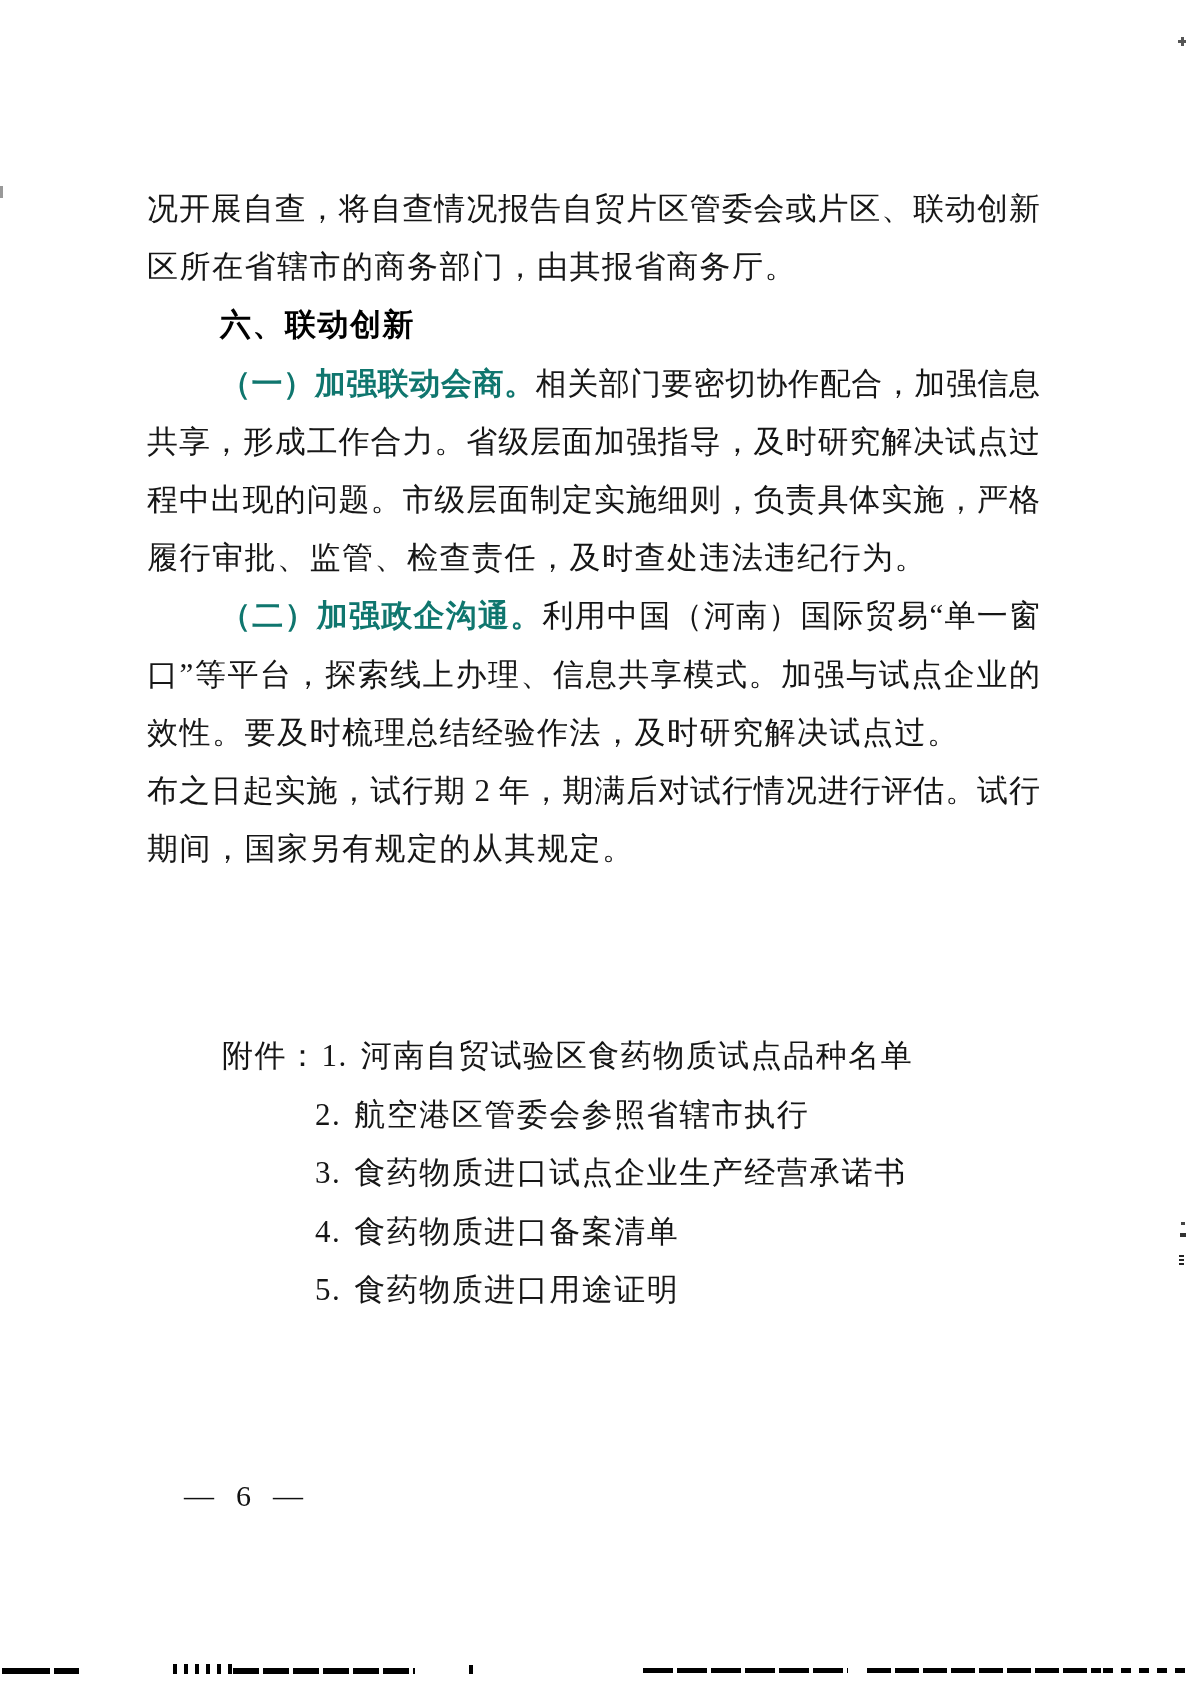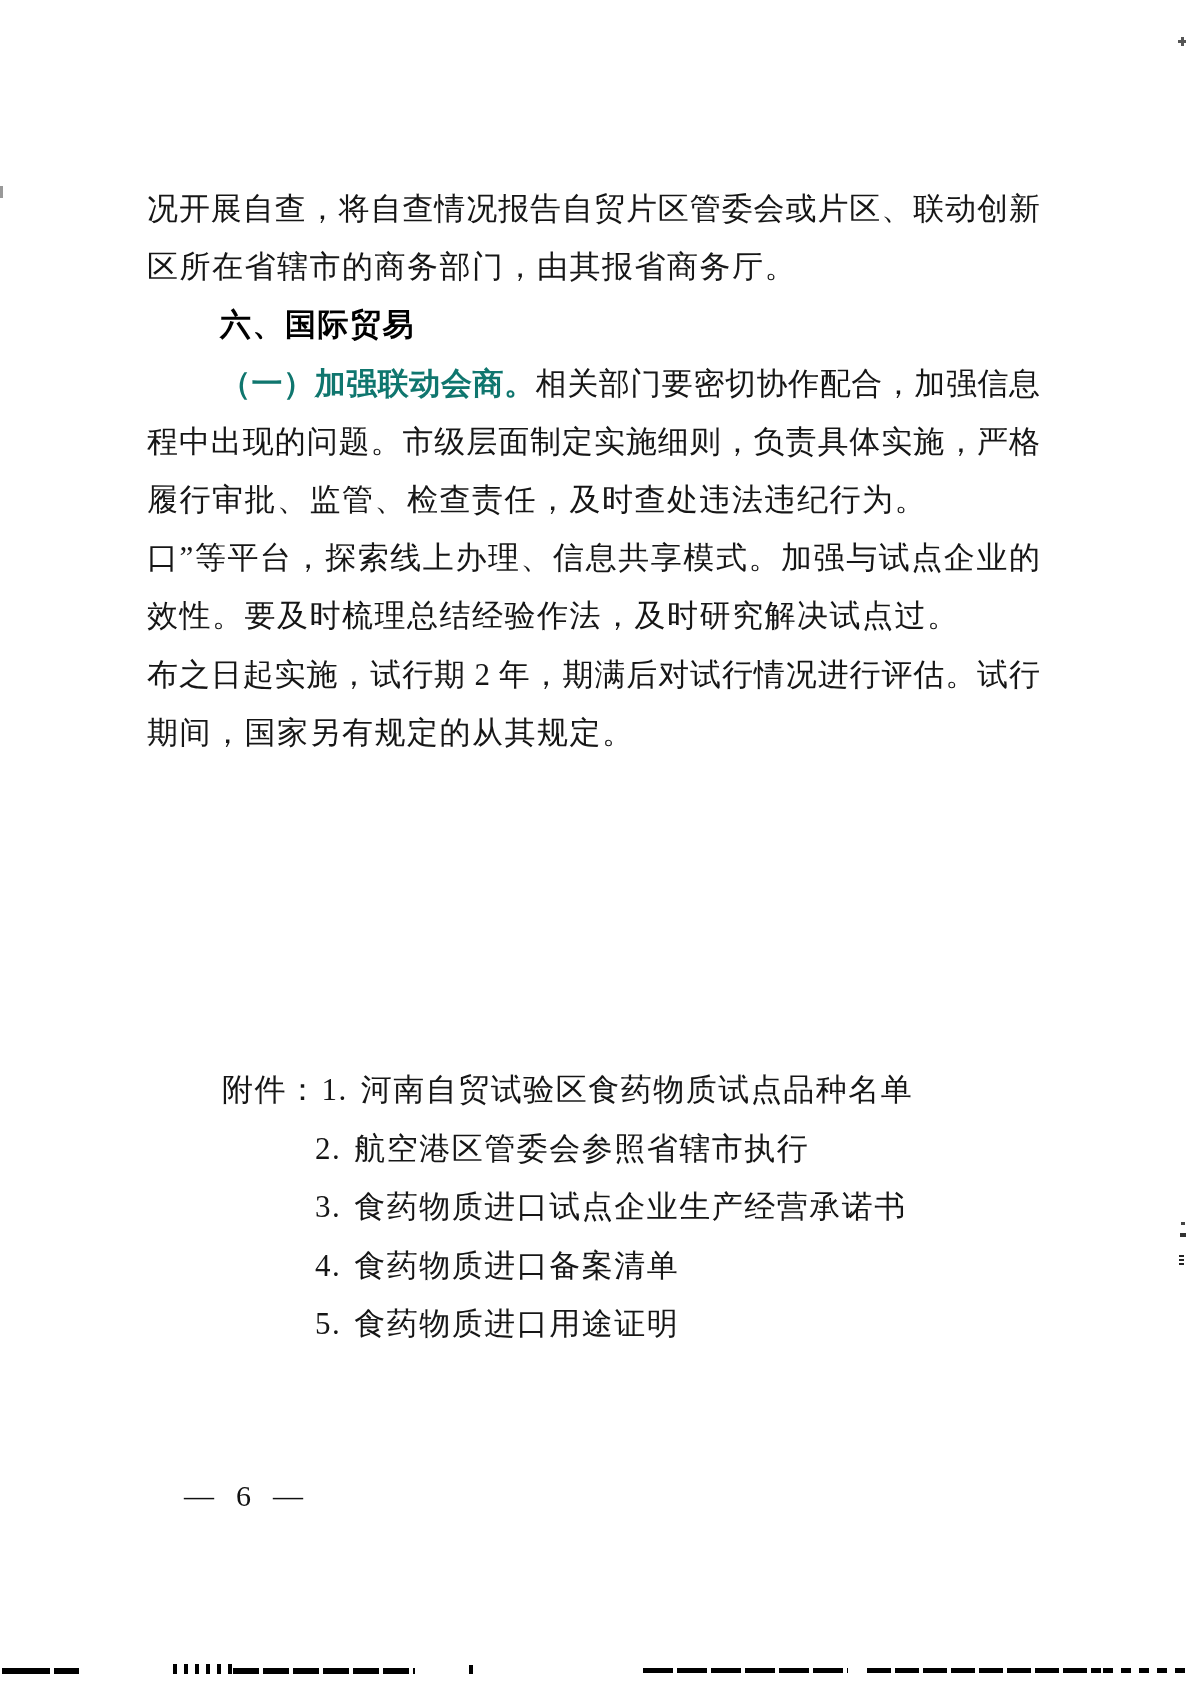--- a/index.html
+++ b/index.html
@@ -13,21 +13,21 @@
     font-size:31px;line-height:58.2px;height:58.2px;
     letter-spacing:1.5px;white-space:nowrap;
   }
   .line.j{
     letter-spacing:normal;white-space:normal;
     text-align:justify;text-align-last:justify;
   }
   .indent{padding-left:73px;}
   .heading{font-weight:700;color:#000000;}
   .lead{font-weight:700;color:#0f766e;}
-  .attachments{position:absolute;left:147px;top:1061px;width:920px;}
+  .attachments{position:absolute;left:147px;top:1027px;width:920px;}
   .att-line{
     font-size:31px;line-height:58.6px;height:58.6px;
     letter-spacing:1.5px;white-space:nowrap;padding-left:168px;
   }
   .att-line.first{padding-left:75px;}
   .att-num{margin-right:13px;}
   .att-label{margin-right:2px;}
   .pagenum{
     position:absolute;left:184px;top:1478px;height:36px;
     display:flex;align-items:center;gap:22px;
@@ -42,24 +42,26 @@
   .art-dots-v{background:repeating-linear-gradient(0deg,#222 0 2px,transparent 2px 4px);}
 </style>
 </head>
 <body>
 
 <div class="page">
 
   <div class="content">
     <div class="line j">况开展自查，将自查情况报告自贸片区管委会或片区、联动创新</div>
     <div class="line">区所在省辖市的商务部门，由其报省商务厅。</div>
-    <div class="line indent heading">六、国际贸易</div>
+    <div class="line indent heading">六、联动创新</div>
     <div class="line indent j"><span class="lead">（一）加强联动会商。</span><span>相关部门要密切协作配合，加强信息</span></div>
+    <div class="line j">共享，形成工作合力。省级层面加强指导，及时研究解决试点过</div>
     <div class="line j">程中出现的问题。市级层面制定实施细则，负责具体实施，严格</div>
     <div class="line">履行审批、监管、检查责任，及时查处违法违纪行为。</div>
+    <div class="line indent j"><span class="lead">（二）加强政企沟通。</span><span>利用中国（河南）国际贸易“单一窗</span></div>
     <div class="line j">口”等平台，探索线上办理、信息共享模式。加强与试点企业的</div>
     <div class="line">效性。要及时梳理总结经验作法，及时研究解决试点过。</div>
     <div class="line j">布之日起实施，试行期 2 年，期满后对试行情况进行评估。试行</div>
     <div class="line">期间，国家另有规定的从其规定。</div>
   </div>
 
   <div class="attachments">
     <div class="att-line first"><span class="att-label">附件：</span><span class="att-num">1.</span><span>河南自贸试验区食药物质试点品种名单</span></div>
     <div class="att-line"><span class="att-num">2.</span><span>航空港区管委会参照省辖市执行</span></div>
     <div class="att-line"><span class="att-num">3.</span><span>食药物质进口试点企业生产经营承诺书</span></div>

